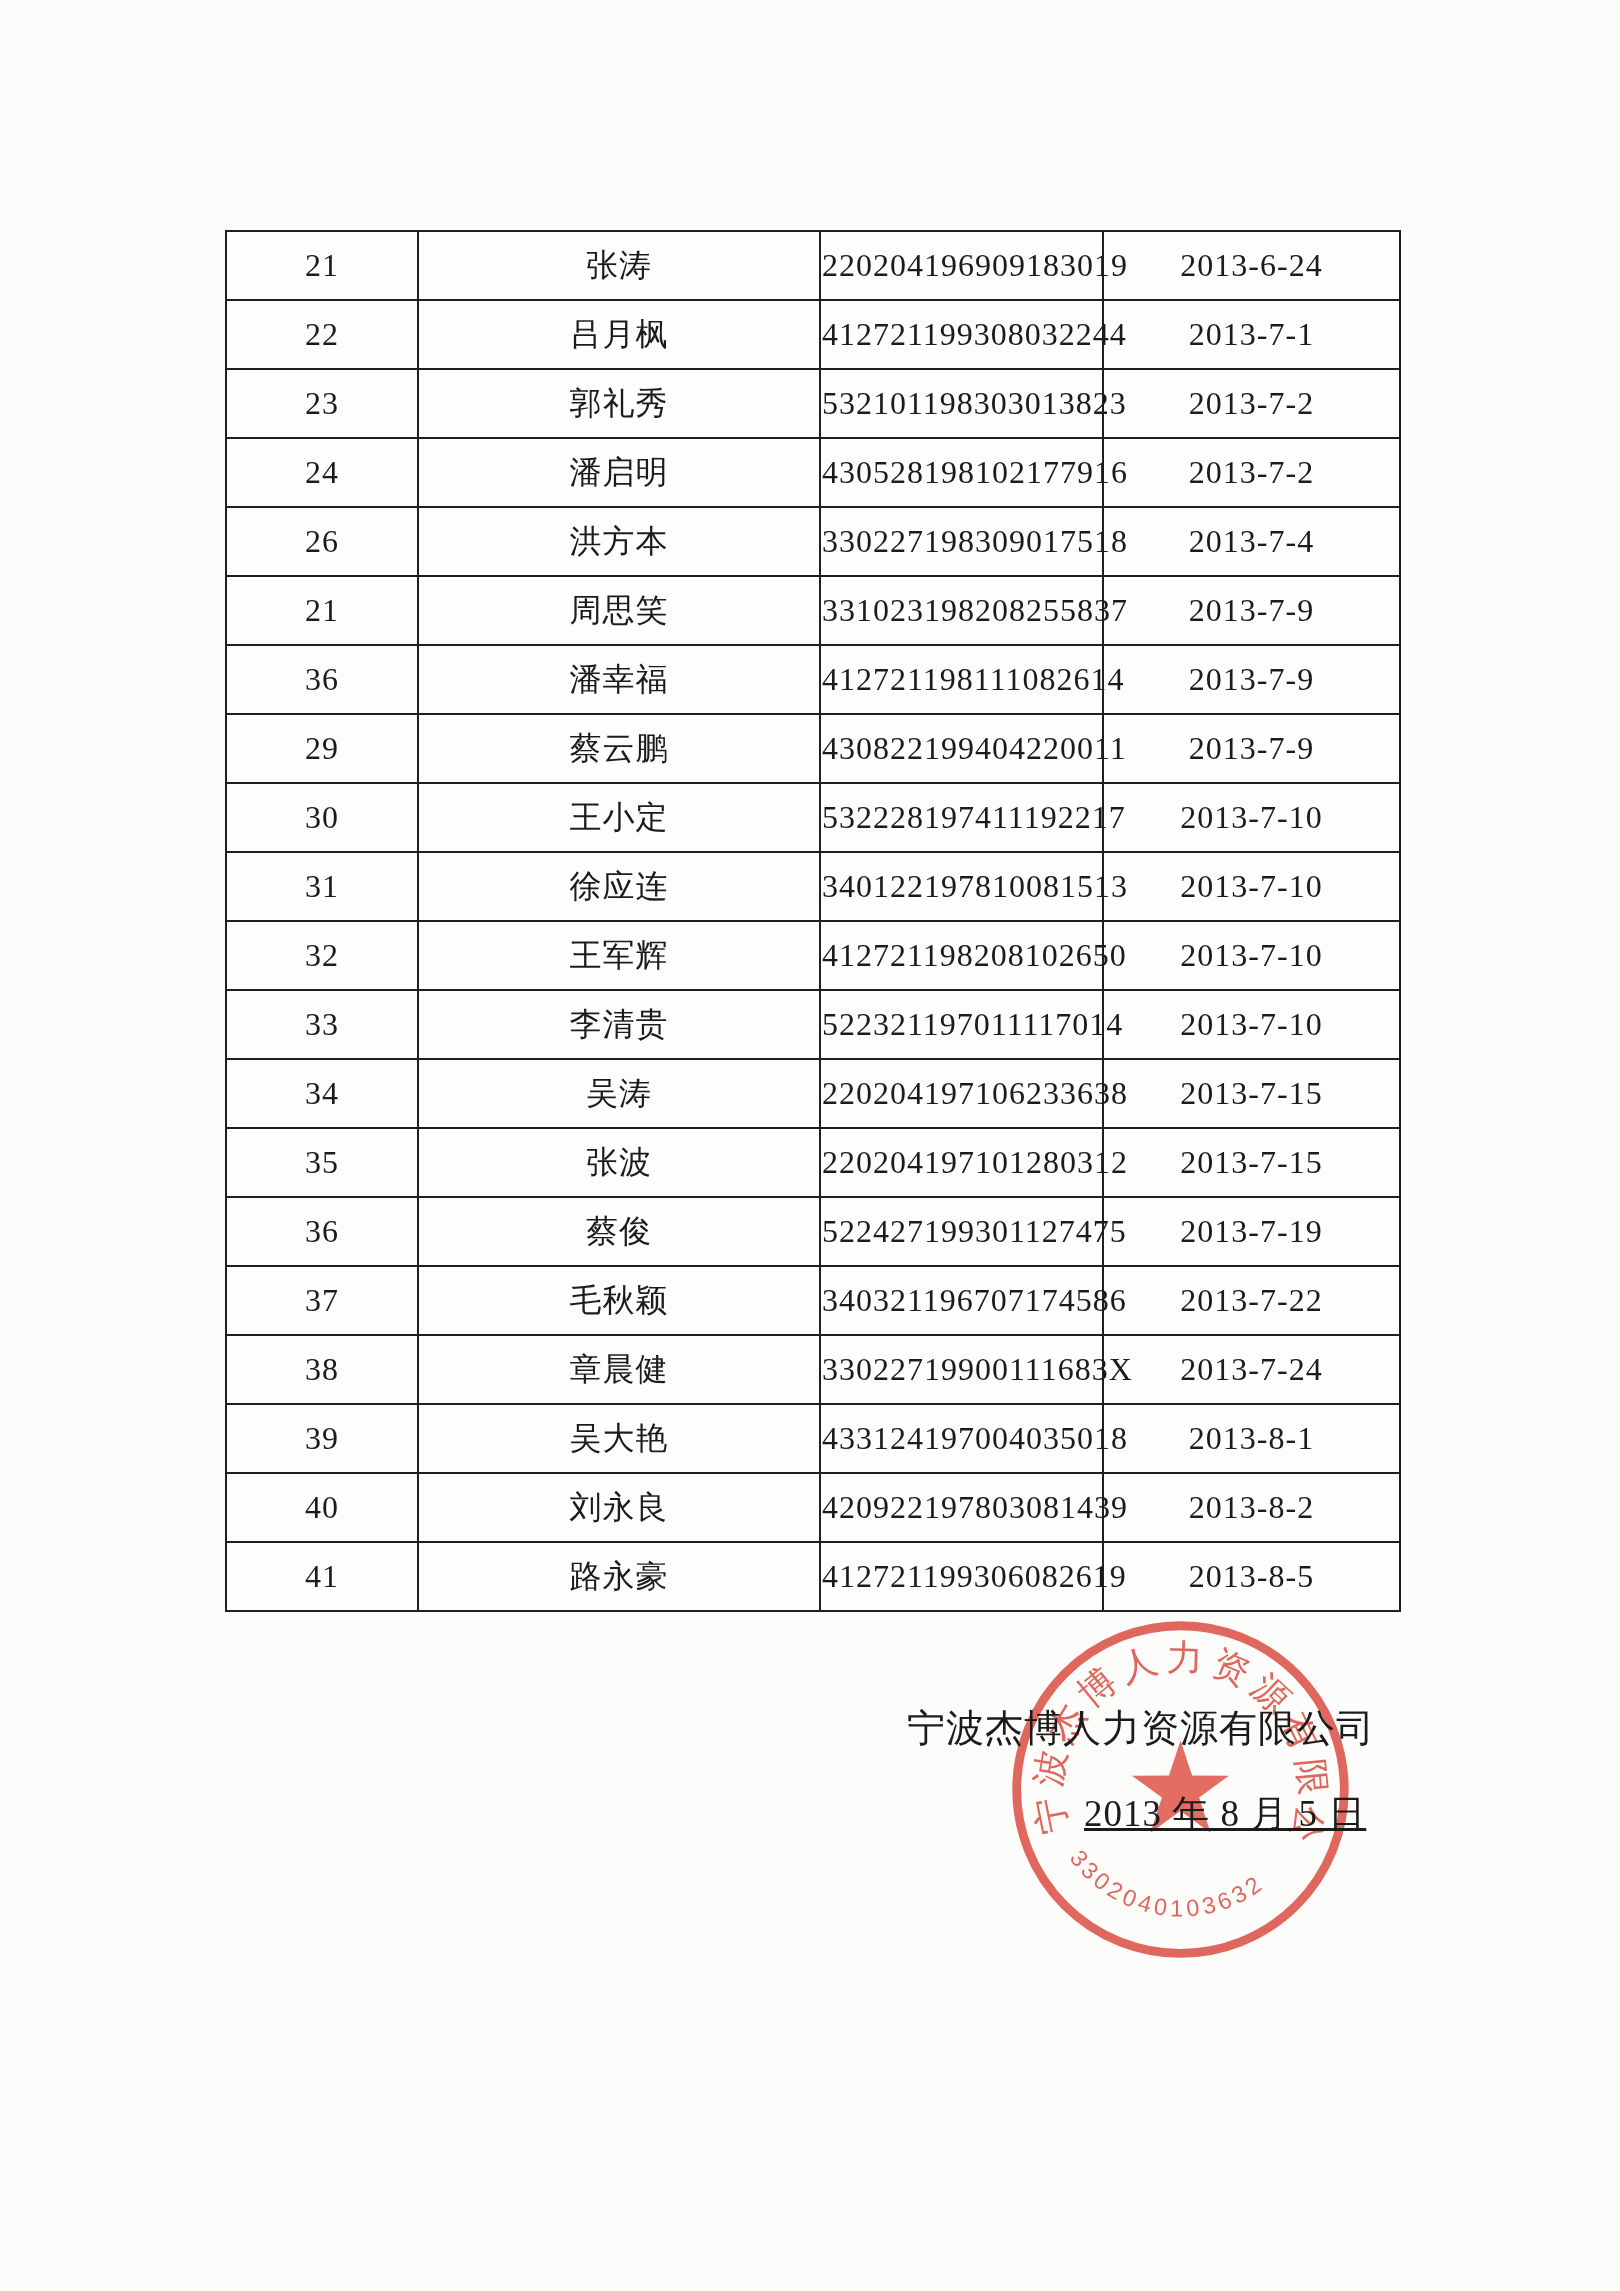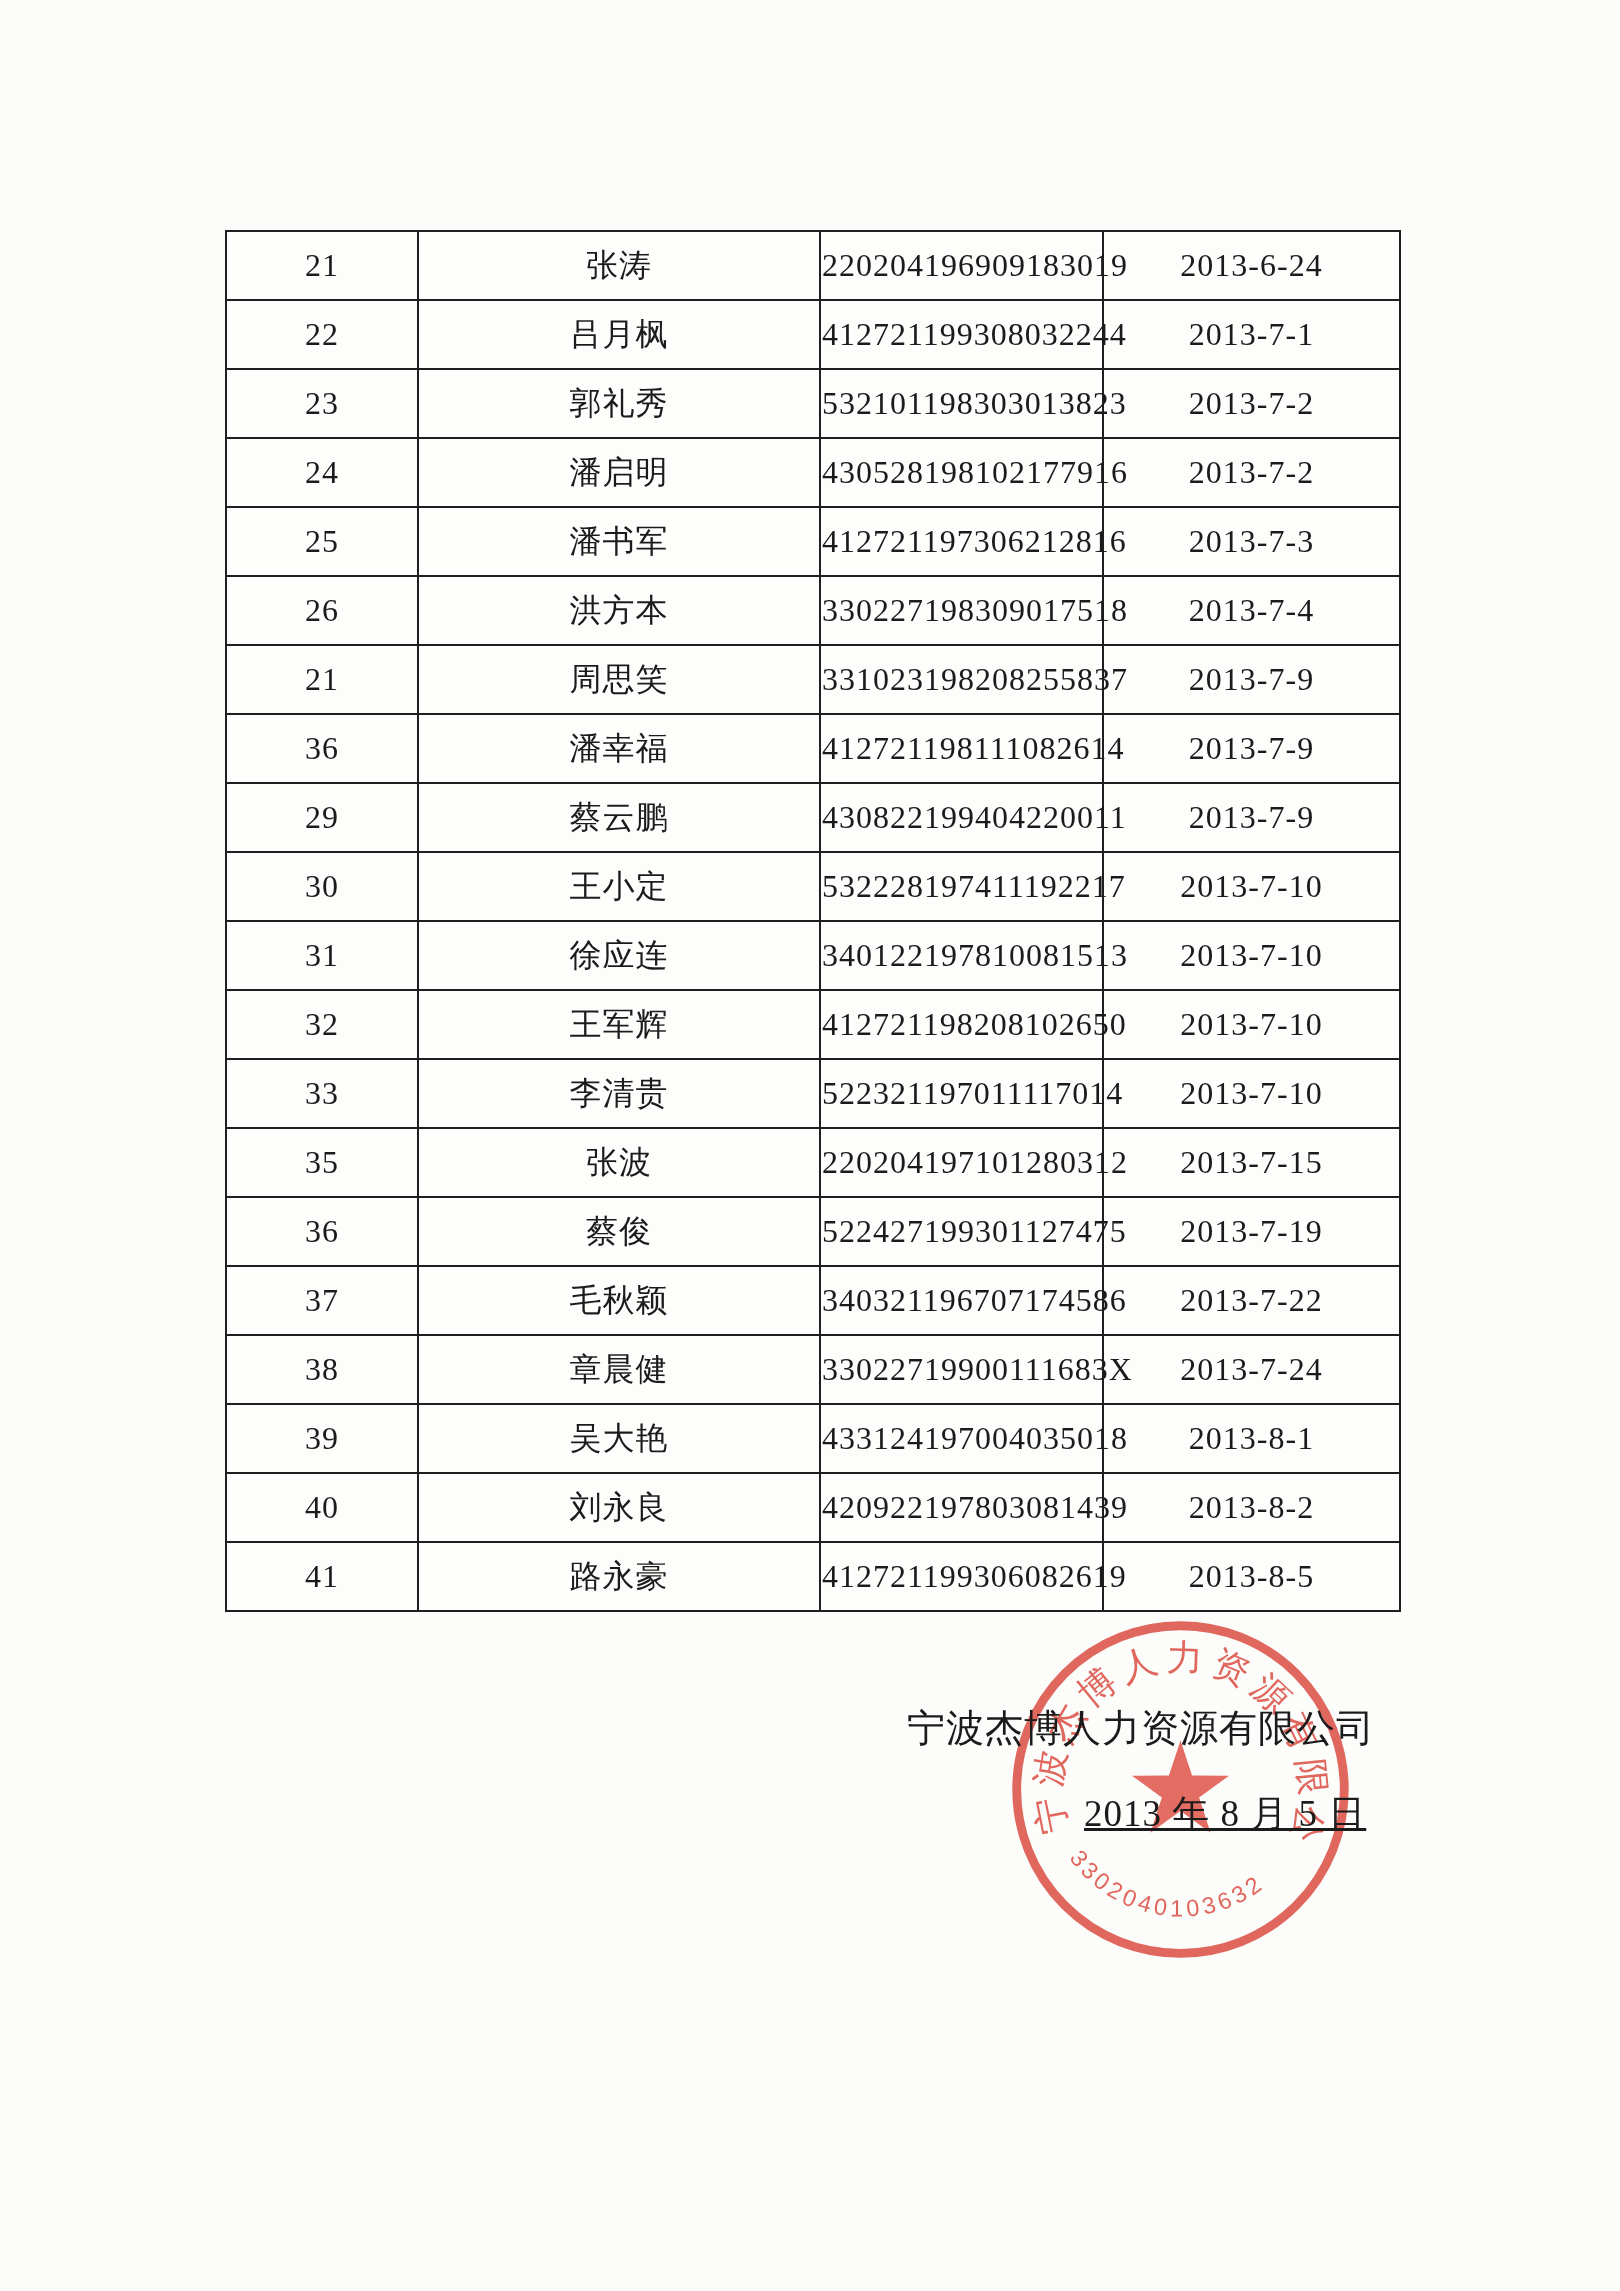--- a/index.html
+++ b/index.html
@@ -71,26 +71,20 @@
       <td class="col-id">532101198303013823</td>
       <td class="col-date">2013-7-2</td>
     </tr>
         <tr>
       <td class="col-no">24</td>
       <td class="col-name">潘启明</td>
       <td class="col-id">430528198102177916</td>
       <td class="col-date">2013-7-2</td>
     </tr>
         <tr>
-      <td class="col-no">25</td>
-      <td class="col-name">潘书军</td>
-      <td class="col-id">412721197306212816</td>
-      <td class="col-date">2013-7-3</td>
-    </tr>
-        <tr>
       <td class="col-no">26</td>
       <td class="col-name">洪方本</td>
       <td class="col-id">330227198309017518</td>
       <td class="col-date">2013-7-4</td>
     </tr>
         <tr>
       <td class="col-no">21</td>
       <td class="col-name">周思笑</td>
       <td class="col-id">331023198208255837</td>
       <td class="col-date">2013-7-9</td>
@@ -123,20 +117,26 @@
       <td class="col-no">32</td>
       <td class="col-name">王军辉</td>
       <td class="col-id">412721198208102650</td>
       <td class="col-date">2013-7-10</td>
     </tr>
         <tr>
       <td class="col-no">33</td>
       <td class="col-name">李清贵</td>
       <td class="col-id">522321197011117014</td>
       <td class="col-date">2013-7-10</td>
+    </tr>
+        <tr>
+      <td class="col-no">34</td>
+      <td class="col-name">吴涛</td>
+      <td class="col-id">220204197106233638</td>
+      <td class="col-date">2013-7-15</td>
     </tr>
         <tr>
       <td class="col-no">35</td>
       <td class="col-name">张波</td>
       <td class="col-id">220204197101280312</td>
       <td class="col-date">2013-7-15</td>
     </tr>
         <tr>
       <td class="col-no">36</td>
       <td class="col-name">蔡俊</td>

